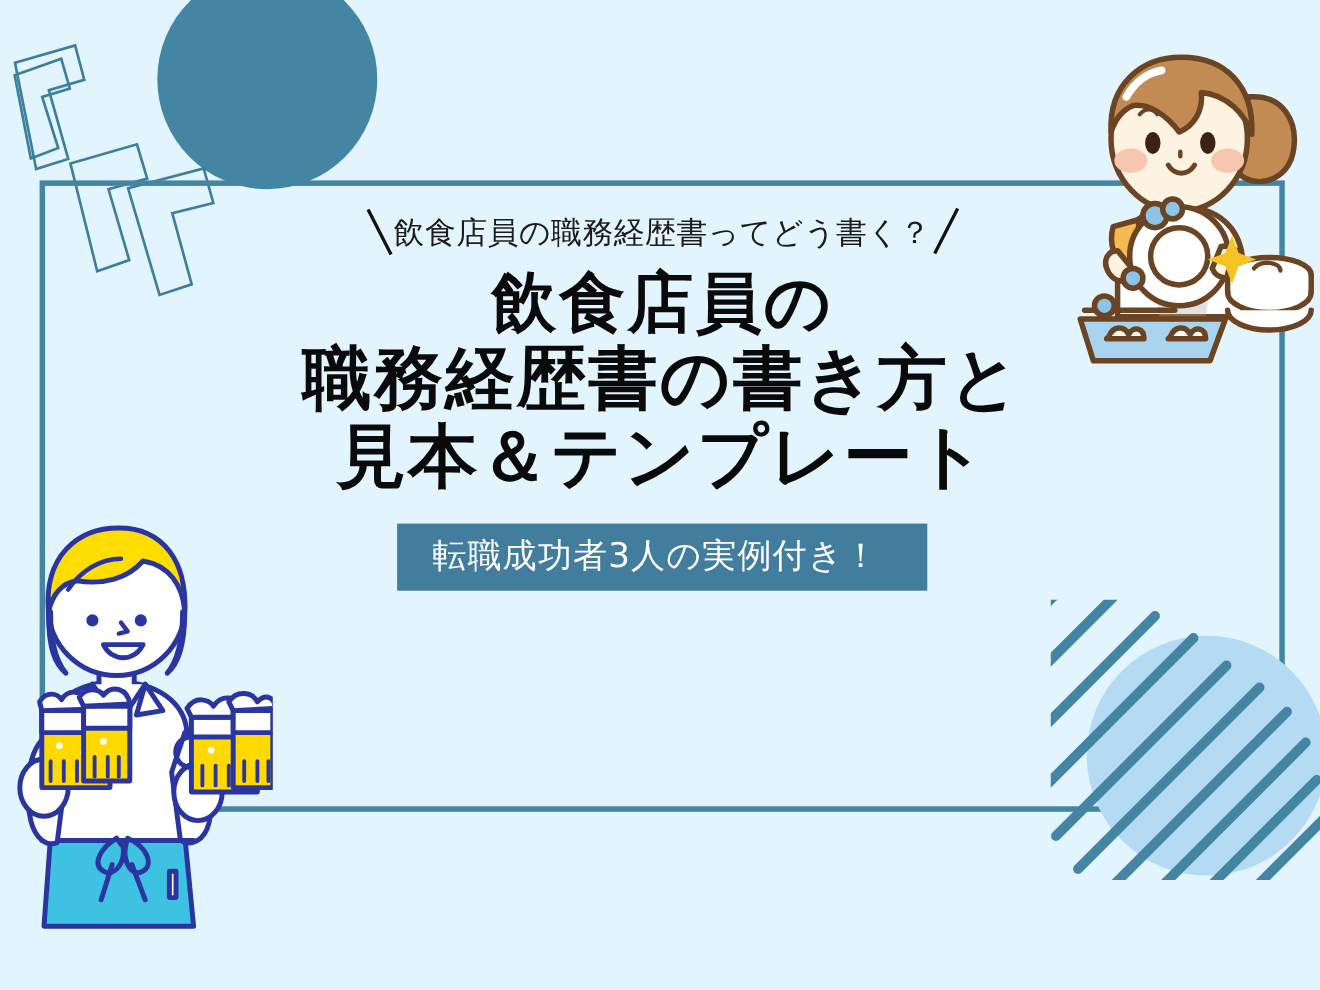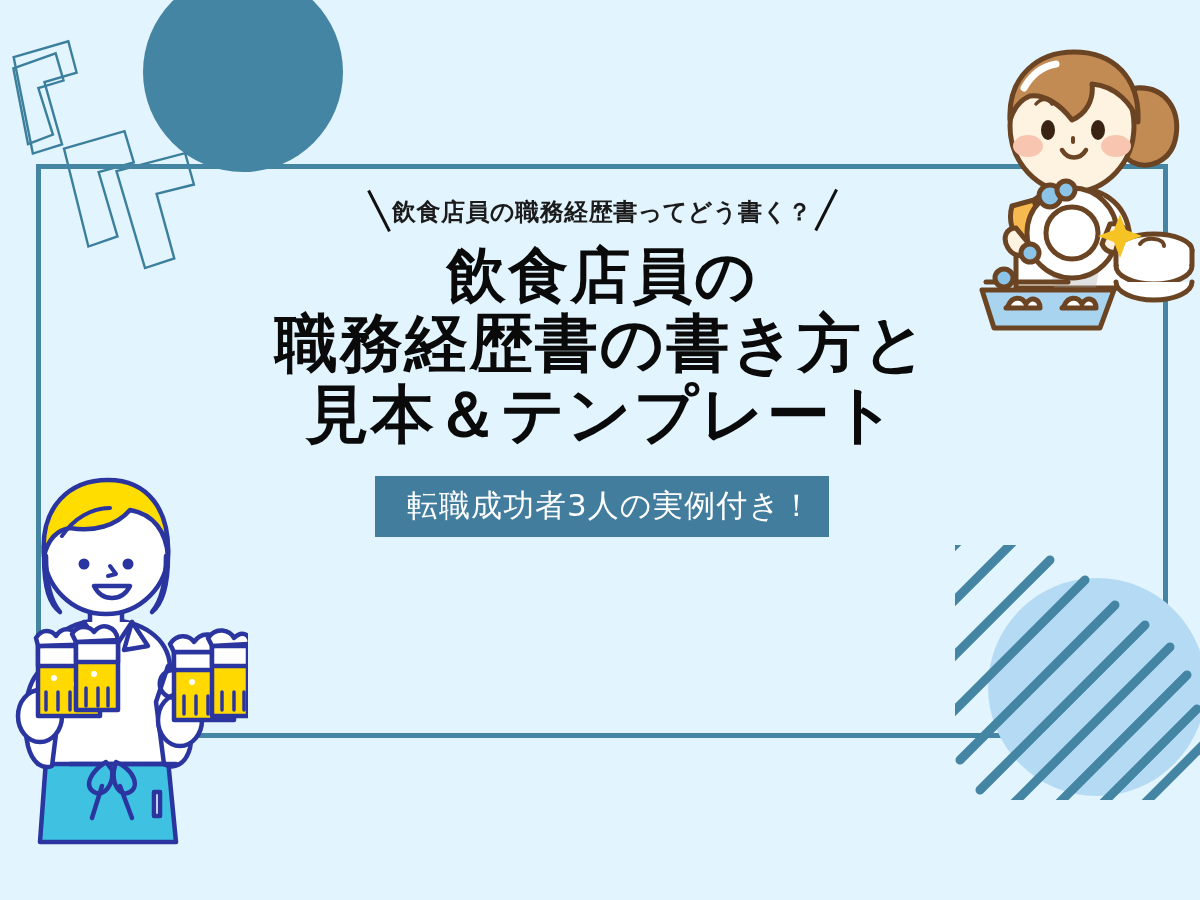--- a/index.html
+++ b/index.html
@@ -77,45 +77,45 @@
     content: "";
     position: absolute;
     left: 50%; top: 0;
     width: 3px; height: 46px;
     background: #111;
     transform-origin: top center;
   }
   .slash.left::before  { transform: rotate(-27deg) translateX(-1px); }
   .slash.right::before { transform: rotate(27deg) translateX(-1px); }
   .subtitle-text {
-    font-size: 24px;
+    font-size: 28px;
     color: #1b1b1b;
     letter-spacing: 0.5px;
-    font-weight: 700;
+    font-weight: 400;
   }
 
   .title {
     margin-top: 8px;
     text-align: center;
     font-weight: 700;
     color: #0a0a0a;
     line-height: 1.12;
     letter-spacing: 2px;
   }
   .title-line { font-size: 63px; white-space: nowrap; }
   .title-line.l1 { font-size: 60px; }
   .title-line.l2 { font-size: 63px; text-align: center; }
   .title-line.l3 { font-size: 63px; }
 
   .badge {
     margin-top: 26px;
     background: #427d9e;
     color: #ffffff;
     font-size: 31px;
-    padding: 11px 16px 13px 32px;
+    padding: 11px 44px 13px 32px;
     letter-spacing: 1px;
     white-space: nowrap;
     line-height: 1.2;
   }
 
   
   .illo { position: absolute; z-index: 8; }
   #illo-dishwasher { left: 968px; top: 38px; width: 238px; height: 300px; }
   #illo-waitress  { left: -2px; top: 470px; width: 250px; height: 430px; }
 </style>

